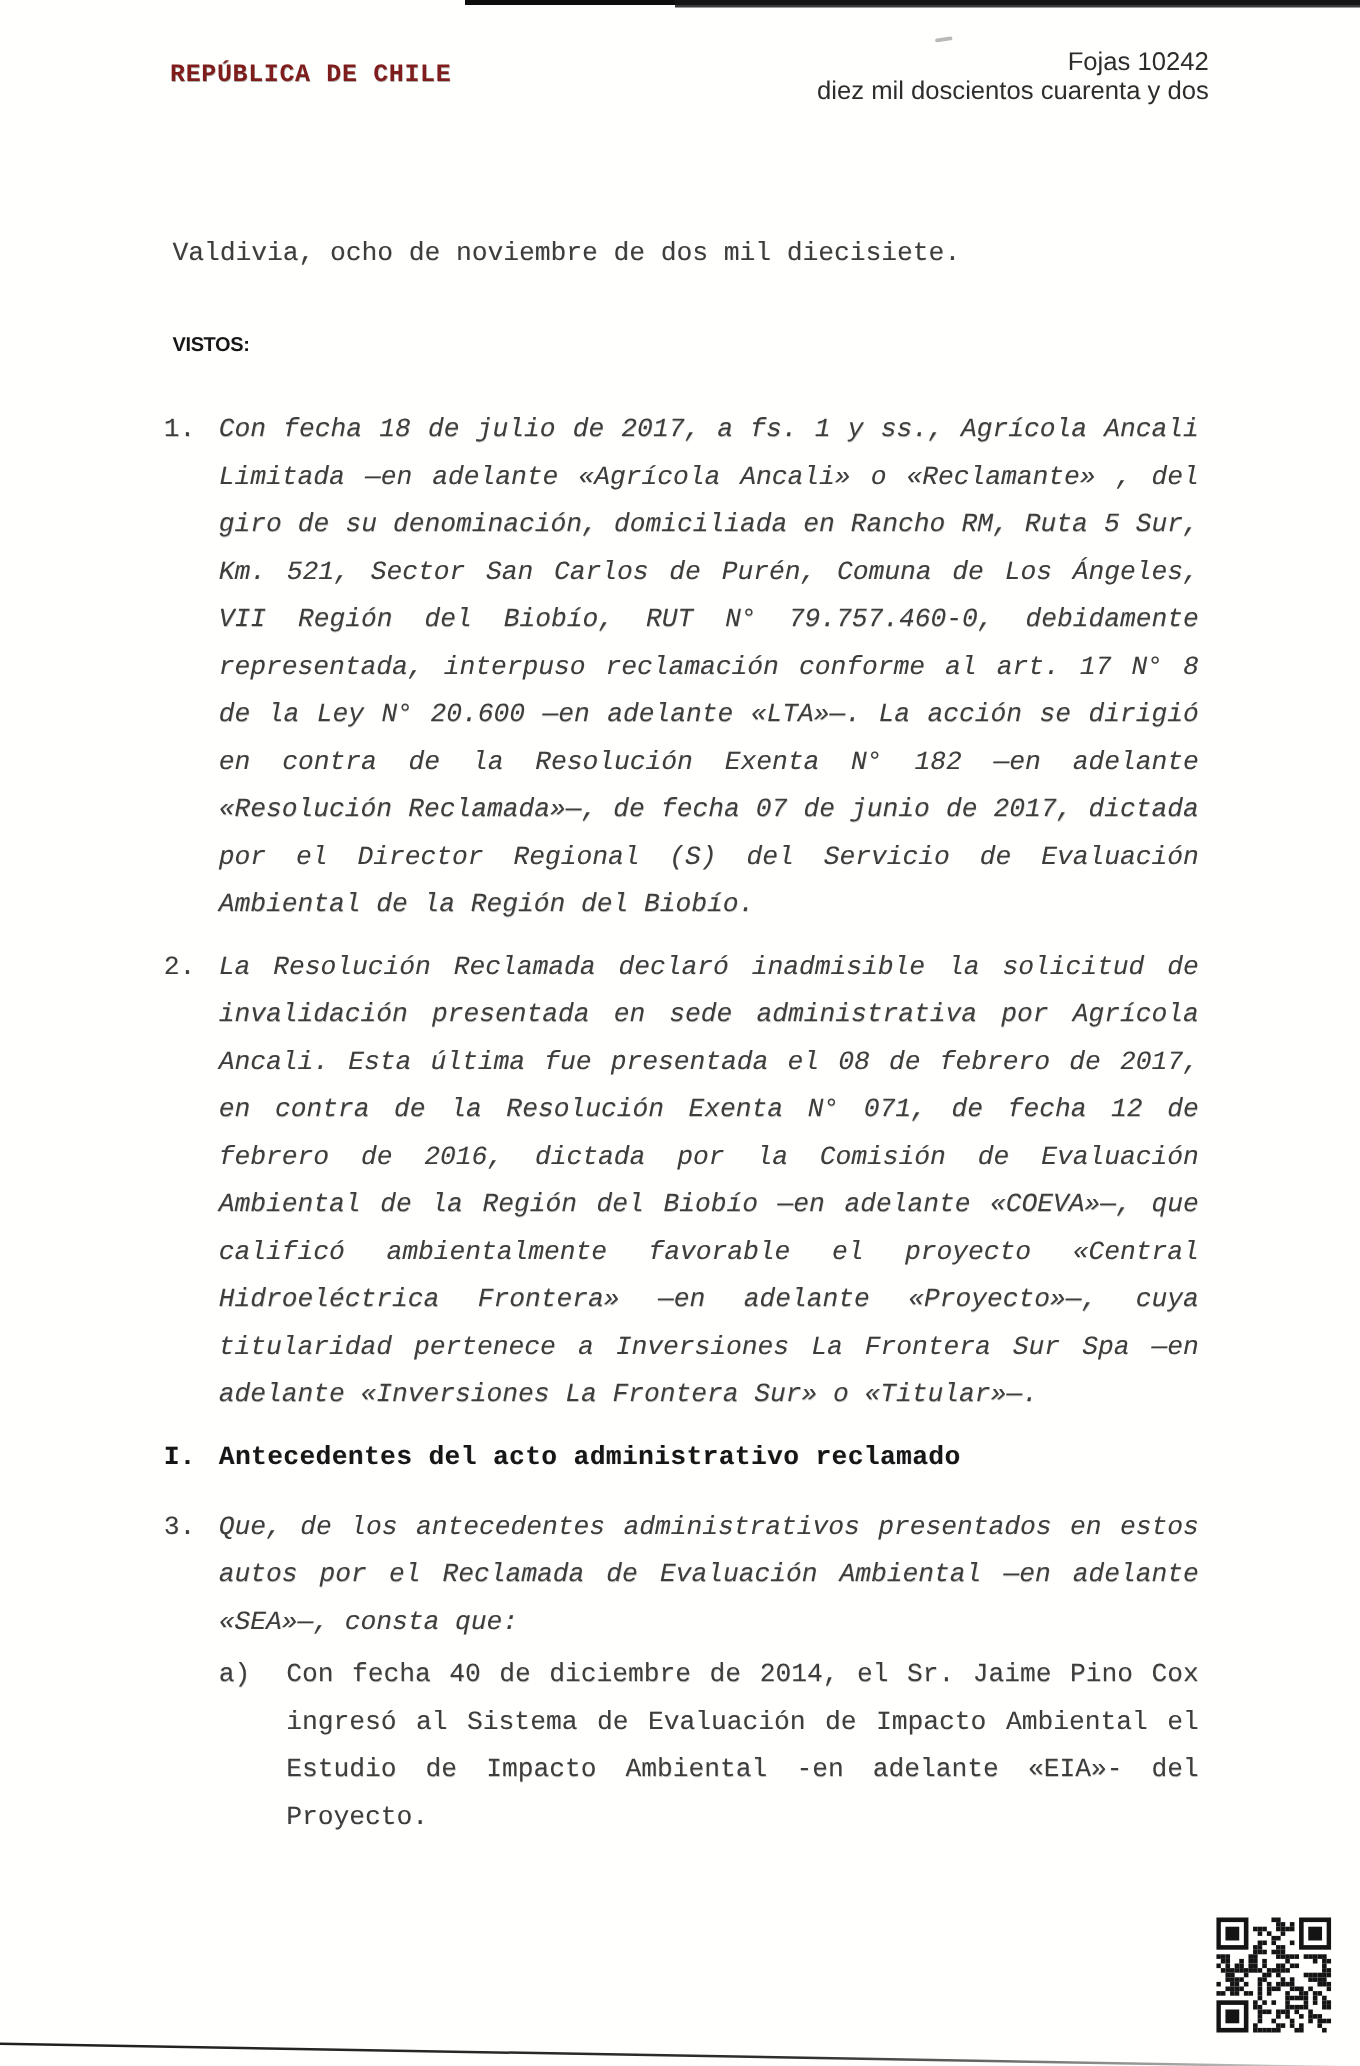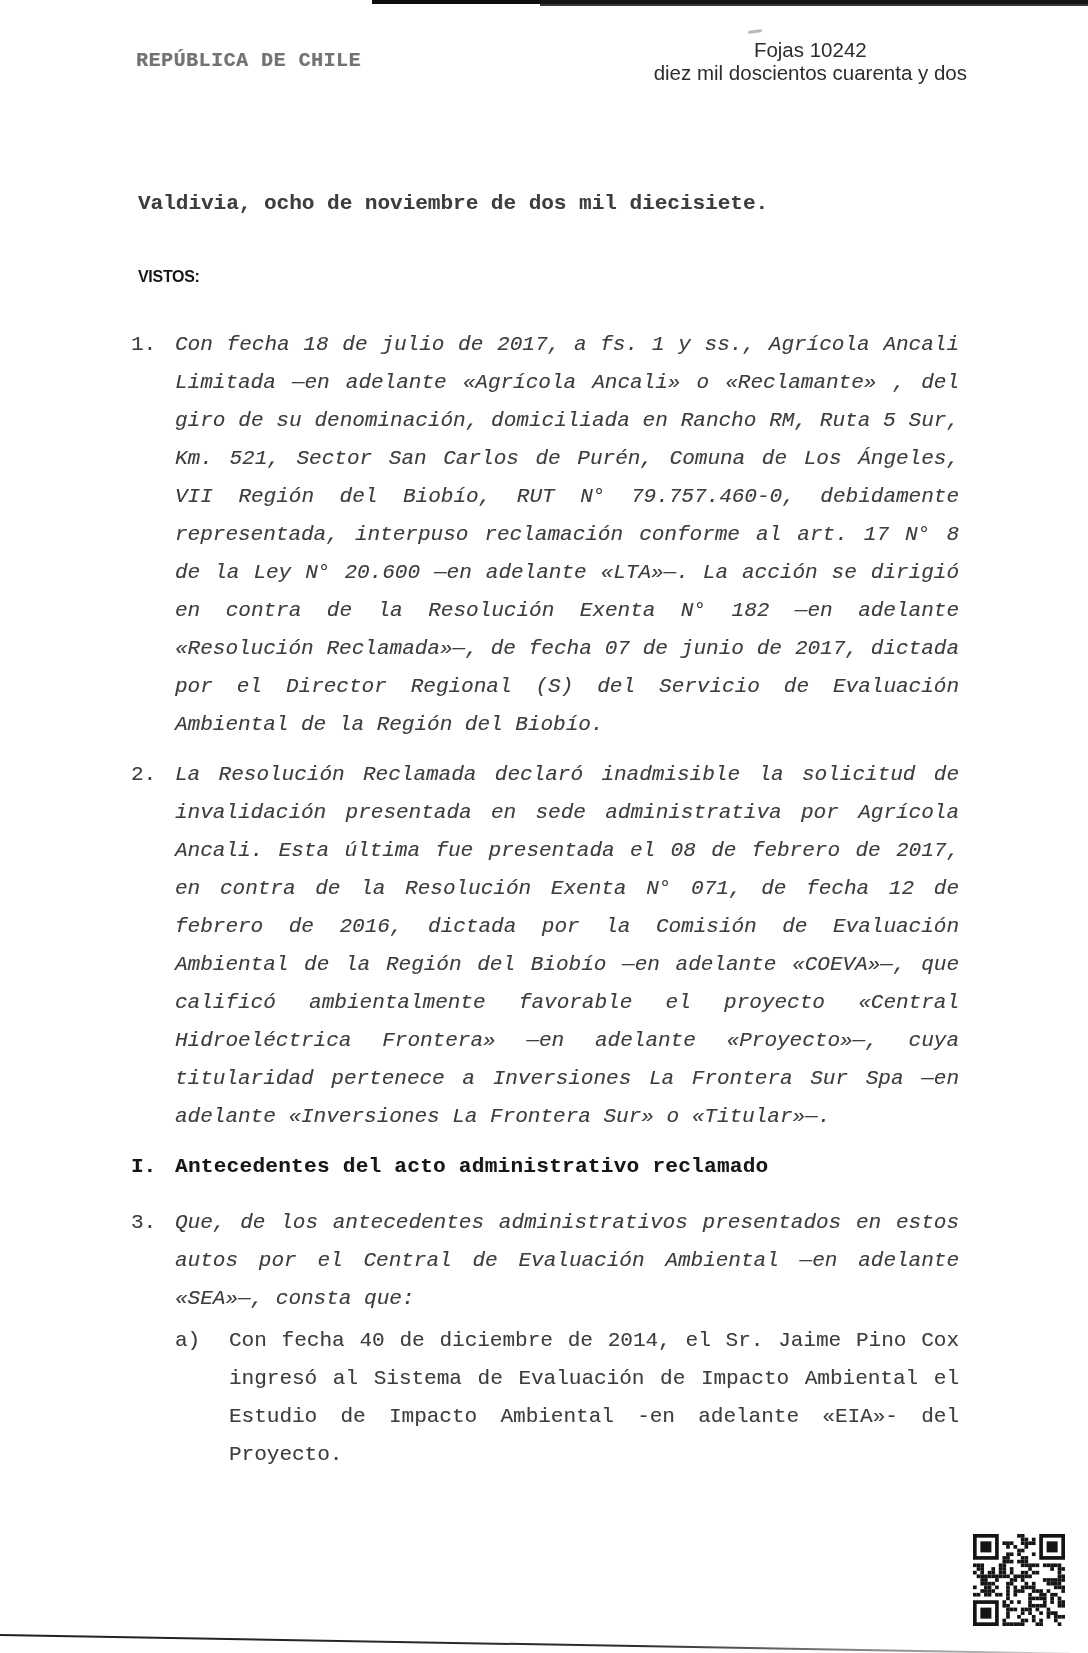--- a/index.html
+++ b/index.html
@@ -17,32 +17,32 @@
   .artifact-dash{position:absolute;top:30px;left:748px;width:14px;height:3px;background:#b9b9b9;border-radius:2px;transform:rotate(-8deg);}
   .artifact-bottom{
     position:absolute;top:1634px;left:0;width:1070px;height:2px;
     background:linear-gradient(to right,#1f1f1f 0%,#2e2e2e 60%,rgba(90,90,90,.25) 100%);
     transform:rotate(1.0deg);transform-origin:0 0;
   }
   
   .org{
     position:absolute;left:136px;top:44px;
     font-weight:bold;font-size:20px;line-height:34px;
-    letter-spacing:.5px;color:#737373;white-space:nowrap;
+    letter-spacing:.5px;color:#7f1d1d;white-space:nowrap;
     text-shadow:.4px .4px 0 rgba(30,30,30,.35);
   }
   
   .fojas{
-    position:absolute;right:121px;top:38px;text-align:center;
+    position:absolute;right:121px;top:38px;text-align:right;
     font-family:"Liberation Sans","DejaVu Sans",sans-serif;
     font-size:20.5px;line-height:23px;color:#2d2d2d;white-space:nowrap;
   }
   
   .content{position:absolute;left:131px;top:190px;width:828px;font-size:21px;}
-  .dateline{padding-left:7px;line-height:28px;text-shadow:.3px .3px 0 rgba(60,60,60,.3);font-weight:bold;}
+  .dateline{padding-left:7px;line-height:28px;text-shadow:.3px .3px 0 rgba(60,60,60,.3);}
   .vistos{
     margin:50px 0 0 7px;
     font-family:"Liberation Sans","DejaVu Sans",sans-serif;
     font-weight:bold;font-size:16px;color:#161616;letter-spacing:-.3px;
   }
   .item{display:flex;margin-top:40px;text-shadow:.3px .3px 0 rgba(60,60,60,.3);}
   .item + .item{margin-top:12px;}
   .item .num{flex:none;width:44px;line-height:38px;}
   .item .txt{flex:1;text-align:justify;line-height:38px;font-style:italic;}
   .section-heading{
@@ -95,21 +95,21 @@
       <div class="txt">La Resolución Reclamada declaró inadmisible la solicitud de invalidación presentada en sede administrativa por Agrícola Ancali. Esta última fue presentada el 08 de febrero de 2017, en contra de la Resolución Exenta N° 071, de fecha 12 de febrero de 2016, dictada por la Comisión de Evaluación Ambiental de la Región del Biobío —en adelante «COEVA»—, que calificó ambientalmente favorable el proyecto «Central Hidroeléctrica Frontera» —en adelante «Proyecto»—, cuya titularidad pertenece a Inversiones La Frontera Sur Spa —en adelante «Inversiones La Frontera Sur» o «Titular»—.</div>
     </div>
 
     <div class="section-heading">
       <div class="num">I.</div>
       <div class="txt">Antecedentes del acto administrativo reclamado</div>
     </div>
 
     <div class="item item3">
       <div class="num">3.</div>
-      <div class="txt">Que, de los antecedentes administrativos presentados en estos autos por el Central de Evaluación Ambiental —en adelante «SEA»—, consta que:</div>
+      <div class="txt">Que, de los antecedentes administrativos presentados en estos autos por el Reclamada de Evaluación Ambiental —en adelante «SEA»—, consta que:</div>
     </div>
 
     <div class="subitem">
       <div class="num">a)</div>
       <div class="txt">Con fecha 40 de diciembre de 2014, el Sr. Jaime Pino Cox ingresó al Sistema de Evaluación de Impacto Ambiental el Estudio de Impacto Ambiental -en adelante «EIA»- del Proyecto.</div>
     </div>
 
   </div>
 
   <div class="qr">

